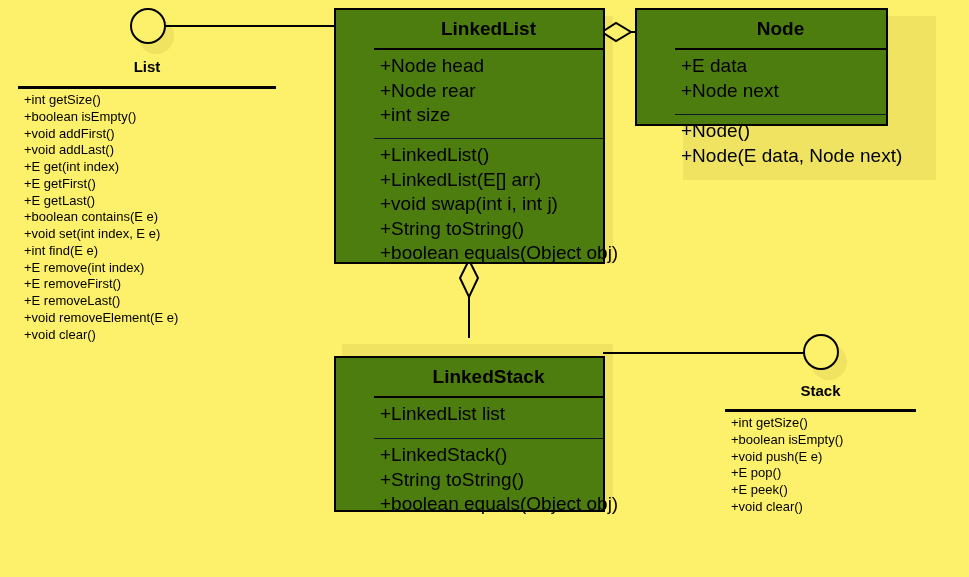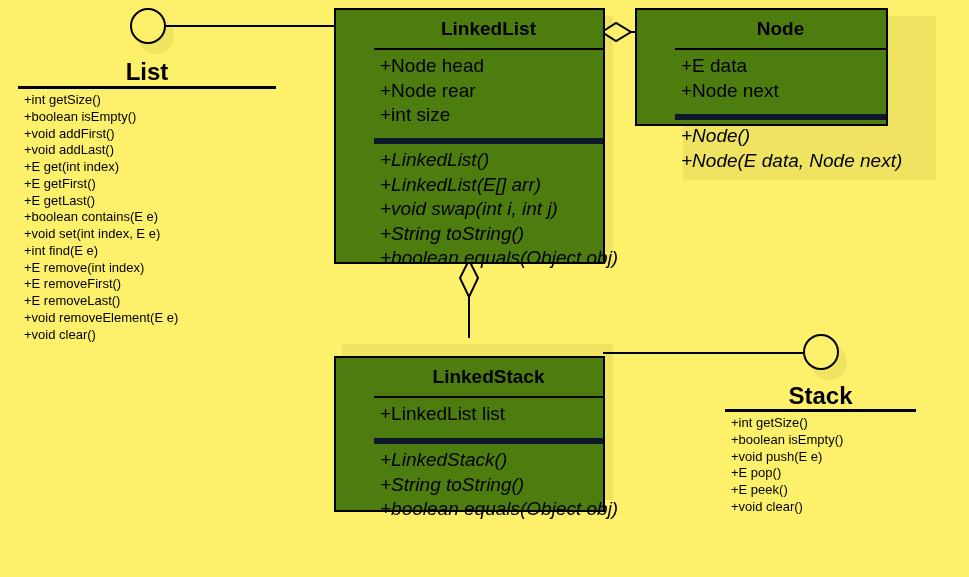--- a/index.html
+++ b/index.html
@@ -37,22 +37,21 @@
     color: #000;
     line-height: 1;
     padding: 9px 4px 10px 4px;
     border-bottom: 2px solid #000;
     white-space: nowrap;
   }
   .umlbox .compartment {
     padding: 4px 0 6px 6px;
   }
   .umlbox .compartment.divided {
-    border-top: 6px solid #0f172a;
-    font-style: italic;
+    border-top: 1px solid #0f172a;
   }
   .umlbox .member {
     font-size: 19px;
     line-height: 1.29;
     color: #000;
     white-space: nowrap;
   }
   
   .iface {
     position: absolute;
@@ -64,21 +63,21 @@
     height: 36px;
     border: 2px solid #000;
     border-radius: 50%;
     background: #fdf06a;
     box-sizing: border-box;
   }
   .iface .iftitle {
     position: absolute;
     text-align: center;
     font-weight: bold;
-    font-size: 24px;
+    font-size: 15px;
     color: #000;
     white-space: nowrap;
   }
   .iface .ifrule {
     position: absolute;
     border-top: 3px solid #000;
   }
   .iface .ifmembers {
     position: absolute;
   }

